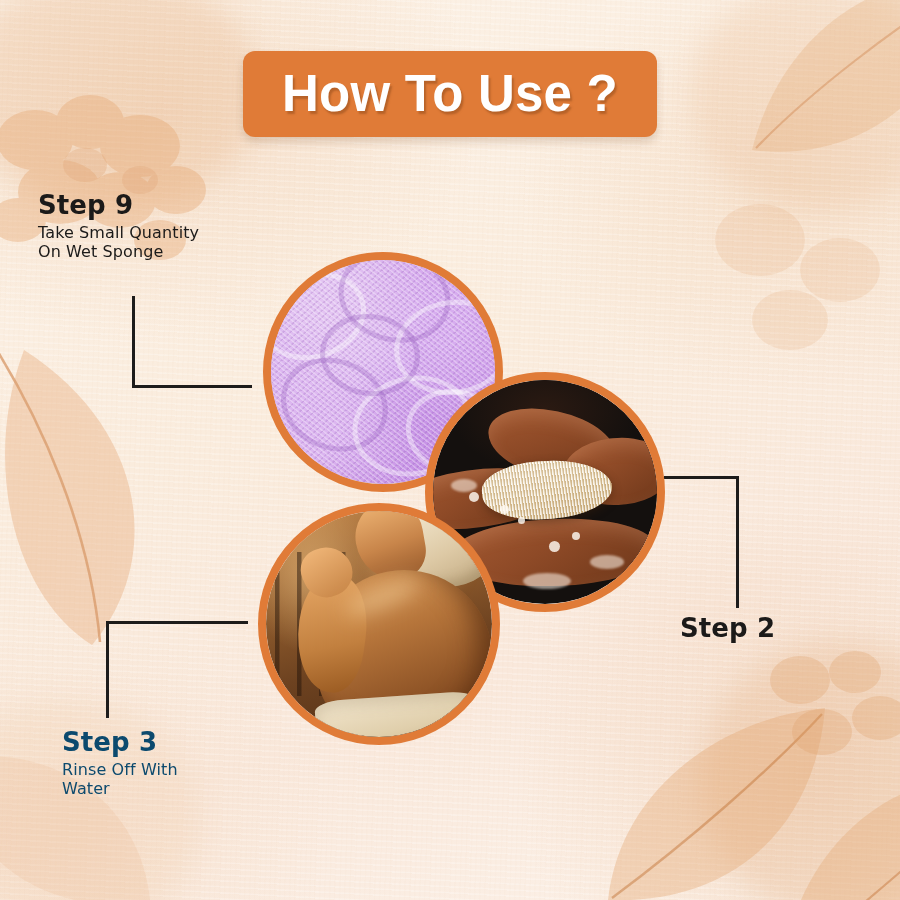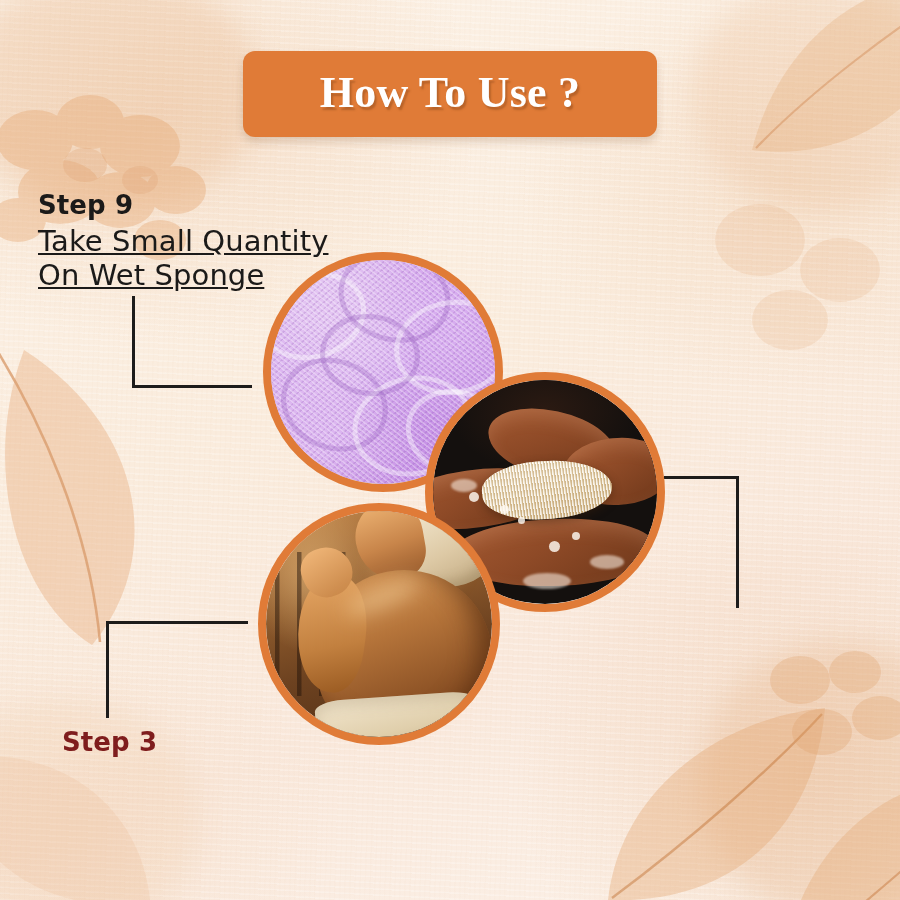--- a/index.html
+++ b/index.html
@@ -32,31 +32,31 @@
   
   #title-banner{
     position:absolute;left:243px;top:51px;width:414px;height:86px;
     background:var(--orange,#e07b37);
     border-radius:12px;
     box-shadow:0 5px 9px rgba(120,70,30,.20);
     display:flex;align-items:center;justify-content:center;
   }
   #title-text{
     color:#ffffff;
-    font-size:44px;font-weight:700;letter-spacing:.2px;
-    font-family:Liberation Serif, serif;
+    font-size:51px;font-weight:700;letter-spacing:.2px;
+    font-family:Liberation Sans, sans-serif;
     text-shadow:2px 3px 2px rgba(150,78,30,.55);
     white-space:nowrap;line-height:1;
     transform:translateY(-1px);
   }
 
   
   .step-block{position:absolute;color:#1b1a19;line-height:1.18;}
   .step-title{font-size:26px;font-weight:700;letter-spacing:.1px;margin-bottom:3px;}
-  .step-desc{font-size:29px;font-weight:400;letter-spacing:.1px;white-space:pre-line;text-decoration:underline;}
+  .step-desc{font-size:16px;font-weight:400;letter-spacing:.1px;white-space:pre-line;}
 
   #step-1{left:38px;top:190px;}
   #step-2{left:680px;top:613px;}
   #step-3{left:62px;top:727px;}
 
   
   .conn{position:absolute;background:#1d1c1b;}
 
   
   .photo-circle{
@@ -281,19 +281,22 @@
     </div>
   </div>
 
   <div class="step-block" id="step-1" style="color: rgb(27, 26, 25);">
     <div class="step-title">Step 9</div>
     <div class="step-desc">Take Small Quantity
 On Wet Sponge</div>
   </div>
 
   <div class="step-block" id="step-2" style="color: rgb(27, 26, 25);">
-  </div>
-
-  <div class="step-block" id="step-3" style="color: #7f1d1d;">
+    <div class="step-title">Step 2</div>
+  </div>
+
+  <div class="step-block" id="step-3" style="color: #0c4a6e;">
     <div class="step-title">Step 3</div>
+    <div class="step-desc">Rinse Off With
+Water</div>
   </div>
 
 </div>
 
 </body></html>

